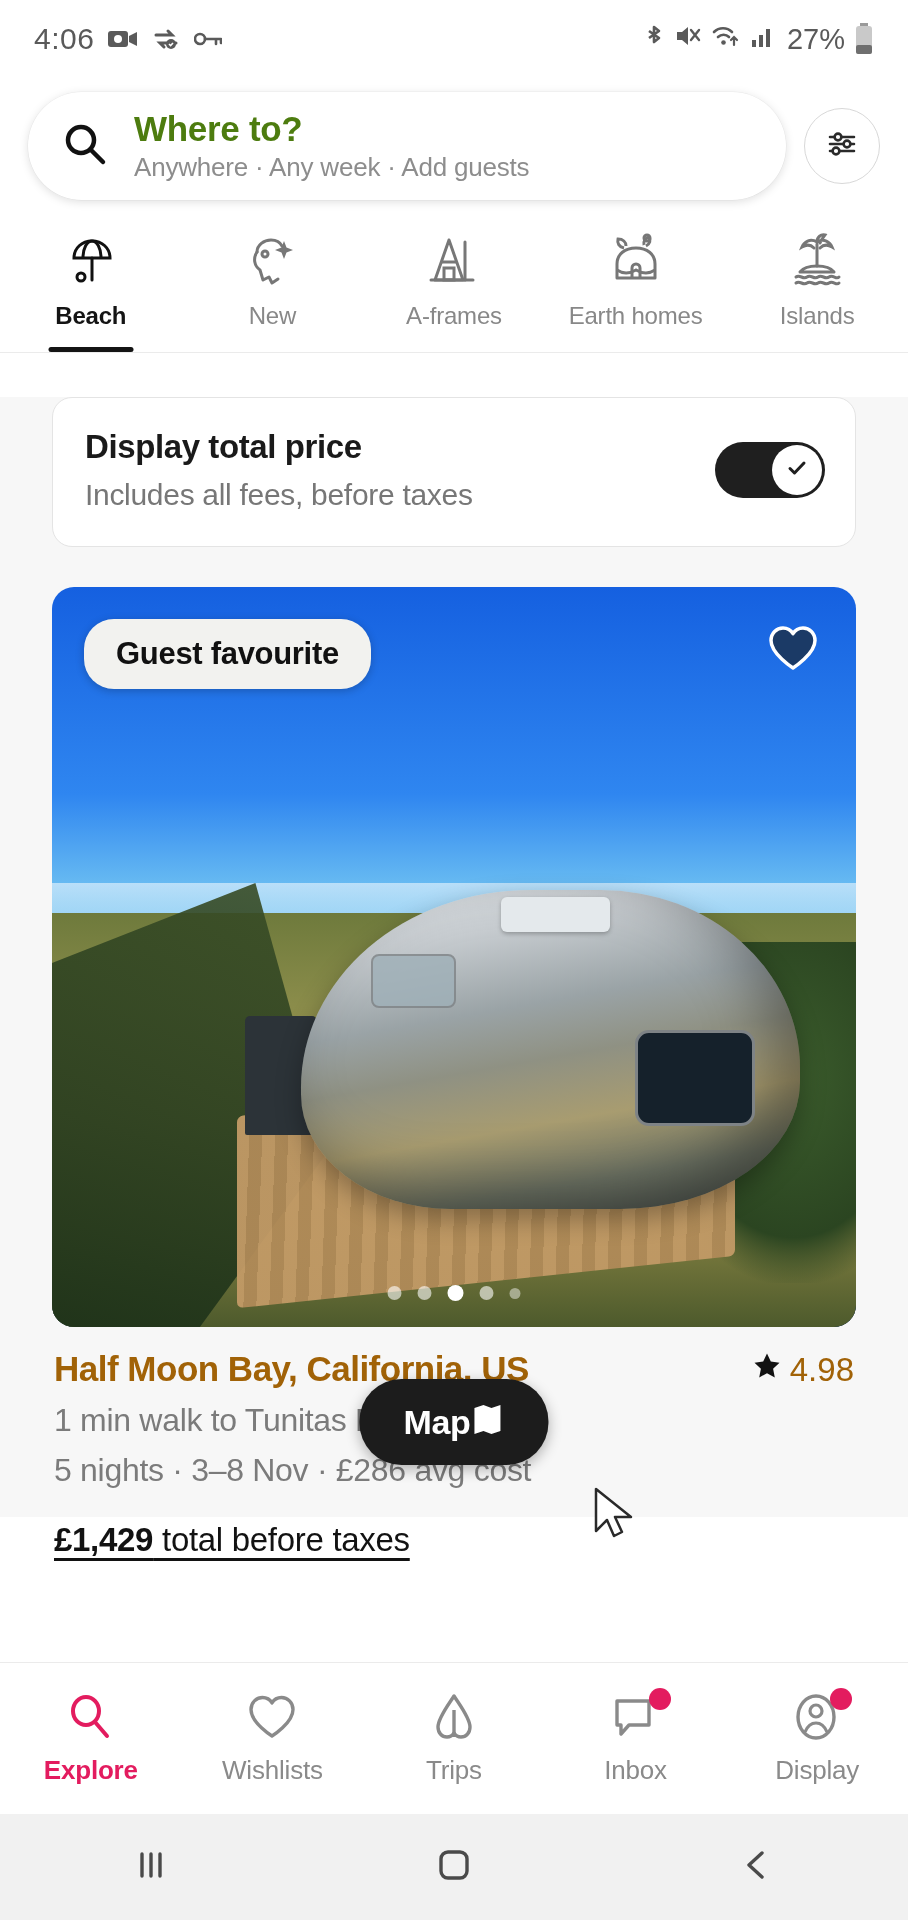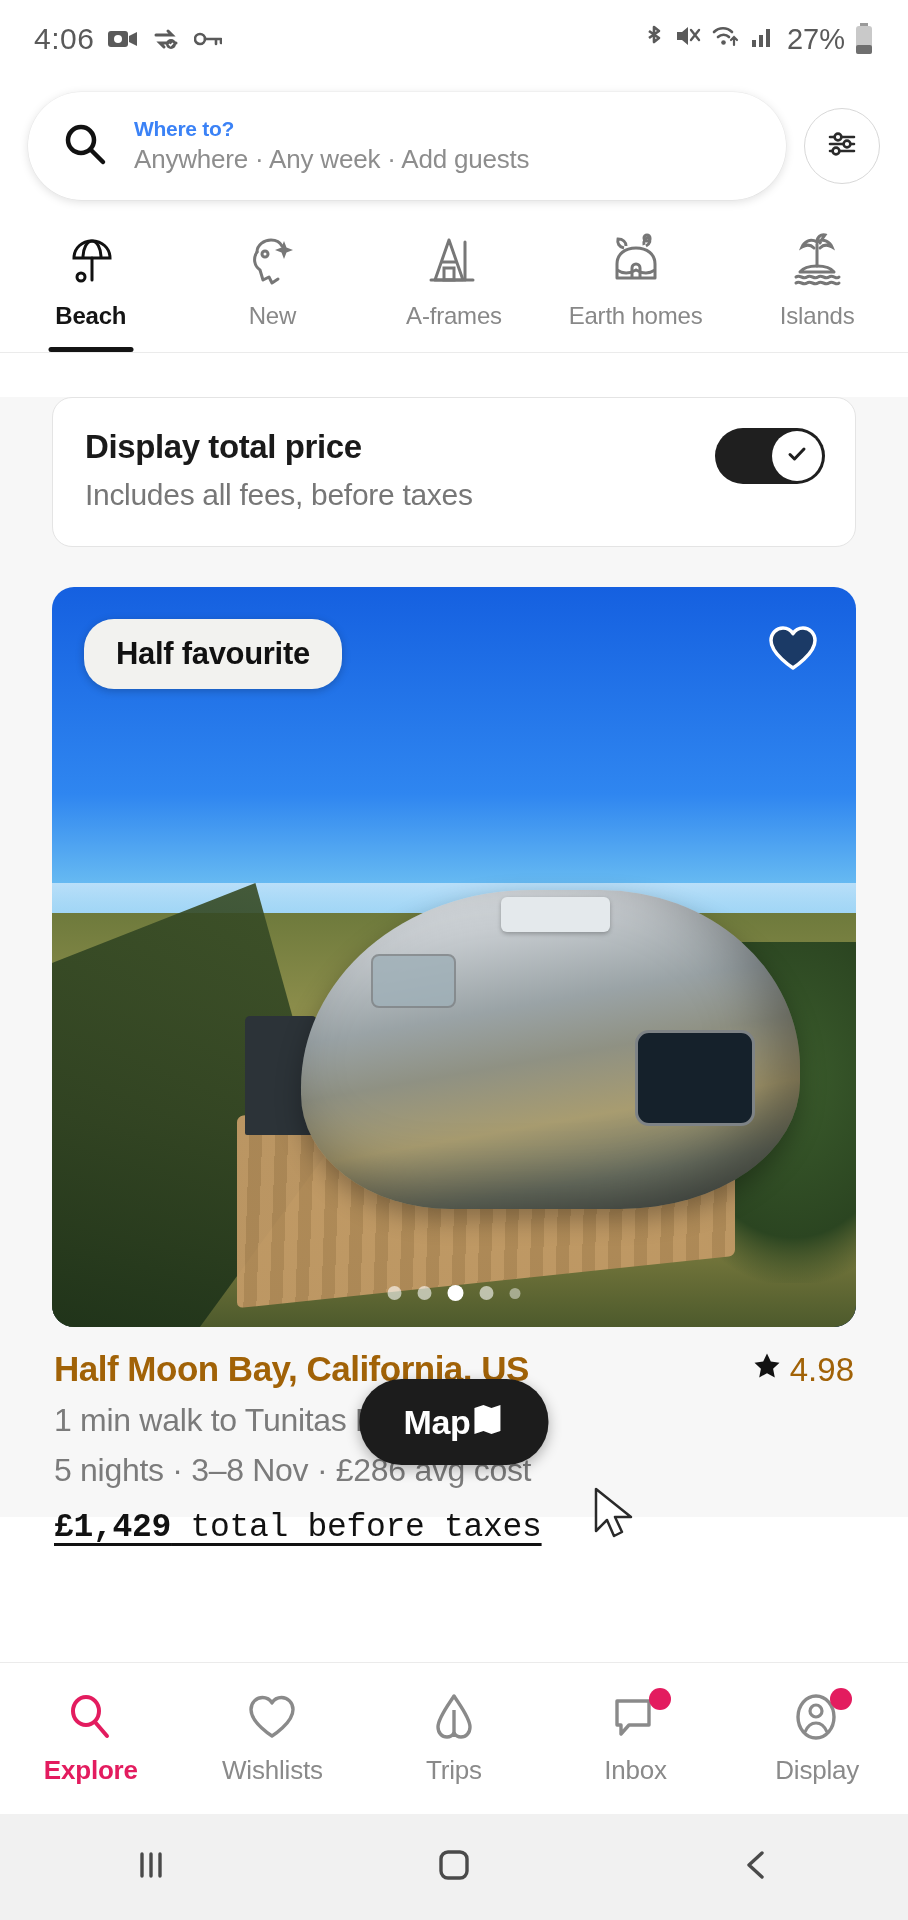--- a/index.html
+++ b/index.html
@@ -26,21 +26,21 @@
   .search-row {
     display: flex; align-items: center; padding: 14px 28px 18px 28px; gap: 18px;
   }
   .searchbar {
     flex: 1; height: 108px; background: #ffffff;
     border-radius: 56px; display: flex; align-items: center;
     padding: 0 34px; gap: 26px;
     box-shadow: 0 2px 10px rgba(0,0,0,0.13), 0 0 0 0.5px rgba(0,0,0,0.05);
   }
   .search-text { display: flex; flex-direction: column; gap: 3px; }
-  .search-title { font-size: 21px; font-weight: bold; color: #3b82f6; letter-spacing: -0.3px; }
+  .search-title { font-size: 35px; font-weight: bold; color: #4d7c0f; letter-spacing: -0.3px; }
   .search-sub { font-size: 26px; color: #8d8d8d; letter-spacing: -0.2px; }
   .filter-btn {
     width: 76px; height: 76px; border-radius: 50%;
     border: 1.5px solid #d8d8d8; background: #fff;
     display: flex; align-items: center; justify-content: center;
     flex: 0 0 auto;
   }
 
   
   .cats {
@@ -60,21 +60,21 @@
     width: 85px; height: 5px; background: #141414; border-radius: 3px;
   }
 
   
   .body { background: #f7f7f7; padding: 0 0 0 0; height: 1120px; position: relative; }
 
   .price-card {
     margin: 44px 52px 16px 52px; background: #ffffff;
     border: 1.5px solid #e4e4e4; border-radius: 20px;
     padding: 30px 30px 34px 32px;
-    display: flex; align-items: flex-start;
+    display: flex; align-items: center;
   }
   .pc-texts { display: flex; flex-direction: column; gap: 12px; }
   .pc-title { font-size: 33px; font-weight: bold; color: #1a1a1a; letter-spacing: -0.4px; }
   .pc-sub { font-size: 30px; color: #777777; letter-spacing: -0.3px; }
   .toggle {
     margin-left: auto; width: 110px; height: 56px; border-radius: 32px;
     background: #1f1f1f; position: relative; flex: 0 0 auto;
   }
   .toggle .knob {
     position: absolute; top: 3px; right: 3px; width: 50px; height: 50px;
@@ -155,21 +155,21 @@
   }
   .dot { width: 14px; height: 14px; border-radius: 50%; background: rgba(255,255,255,0.6); }
   .dot.active { background: #ffffff; width: 16px; height: 16px; }
   .dot.small { width: 11px; height: 11px; background: rgba(255,255,255,0.45); }
 
   .info { padding: 22px 2px 0 2px; position: relative; }
   .info-row1 { display: flex; align-items: baseline; }
   .place { font-size: 35px; font-weight: bold; color: #a16207; letter-spacing: -0.5px; }
   .rating { margin-left: auto; font-size: 33px; color: #a16207; display: flex; align-items: flex-end; gap: 8px; }
   .meta { font-size: 32px; color: #7b7b7b; margin-top: 13px; letter-spacing: -0.3px; }
-  .price-line { margin-top: 20px; font-size: 33px; color: #121212; text-decoration: underline; text-underline-offset: 7px; letter-spacing: -0.3px; font-family: Liberation Mono, monospace; }
+  .price-line { margin-top: 32px; font-size: 33px; color: #121212; text-decoration: underline; text-underline-offset: 7px; letter-spacing: -0.3px; }
   .price-line b { font-weight: bold; }
 
   .map-pill {
     position: absolute; left: 50%; transform: translateX(-50%);
     bottom: 52px; background: #1c1c1c; color: #fff;
     border-radius: 42px; padding: 22px 44px;
     display: flex; align-items: center; 
     font-size: 34px; font-weight: bold; letter-spacing: -0.3px;
     box-shadow: 0 4px 14px rgba(0,0,0,0.3); z-index: 5;
   }
@@ -384,21 +384,21 @@
         <div class="grass2"></div>
         <div class="trees-right"></div>
         <div class="deck"></div>
         <div class="grill"></div>
         <div class="trailer">
           <div class="trailer-vent"></div>
           <div class="trailer-win2"></div>
           <div class="trailer-win"></div>
         </div>
 
-        <div class="badge">Half favourite</div>
+        <div class="badge">Guest favourite</div>
 
         <div class="heart-btn">
           <span>
             <svg width="54" height="50" viewBox="0 0 54 50">
                 <path d="M27 45S5 31 5 17.5C5 10 10.6 5 17 5c4.3 0 8 2.3 10 5.7C29 7.3 32.7 5 37 5c6.4 0 12 5 12 12.5C49 31 27 45 27 45z" fill="#1b3a66" stroke="#ffffff" stroke-width="3.5" stroke-linejoin="round"></path>
               </svg>
           </span>
         </div>
 
         <div class="dots">

